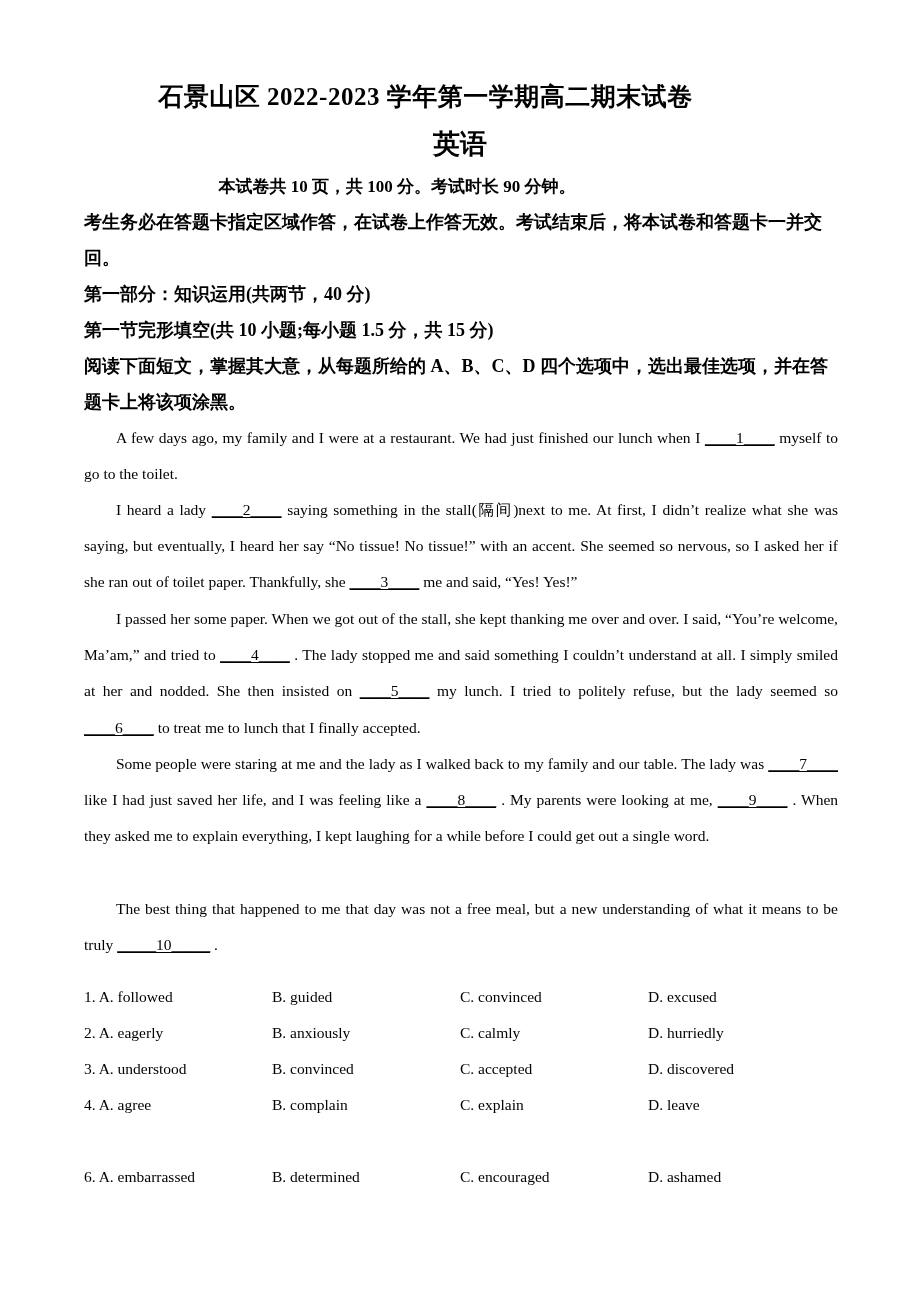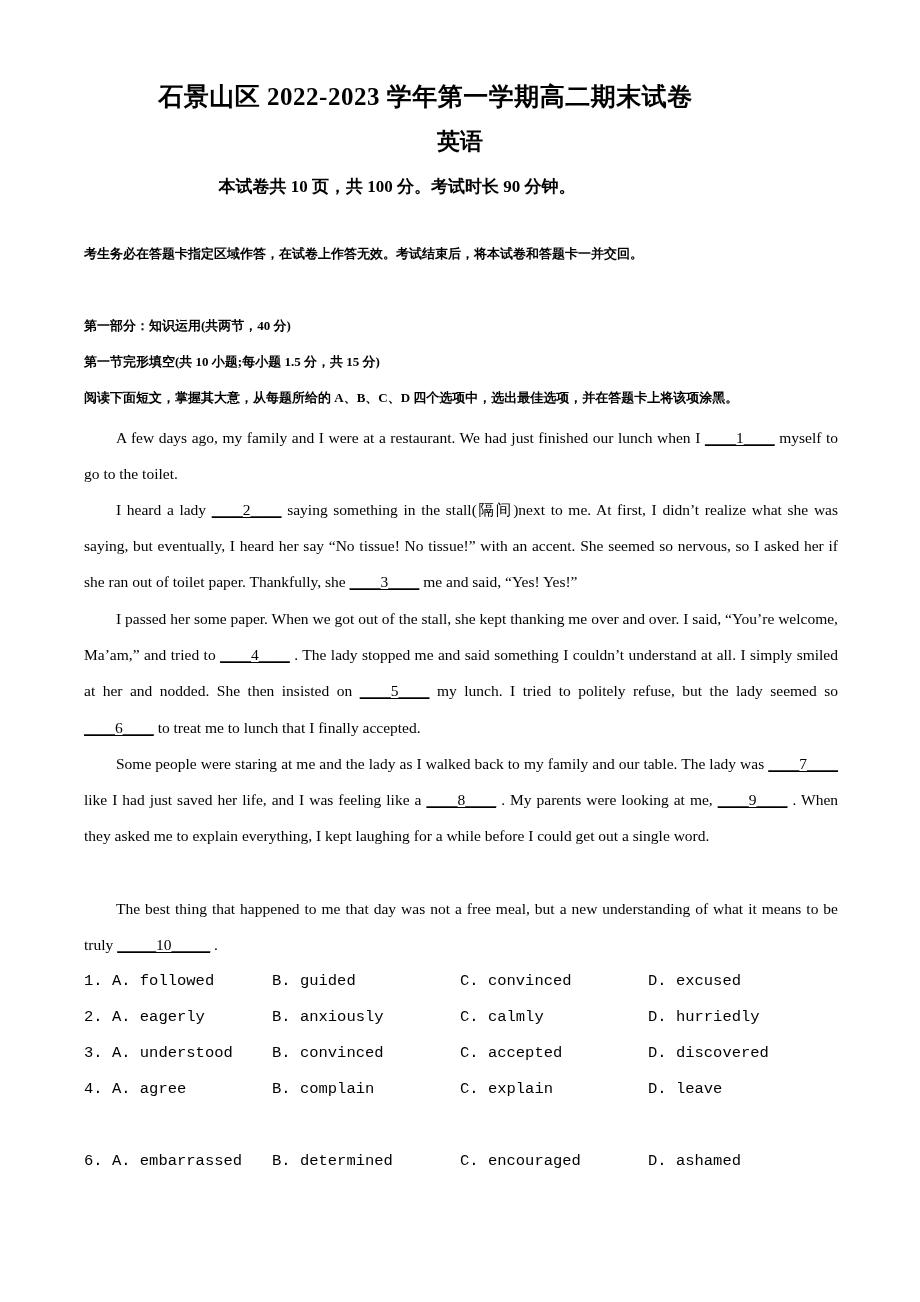--- a/index.html
+++ b/index.html
@@ -1,27 +1,27 @@
 <!DOCTYPE html>
 <html><head>
 <meta charset="utf-8">
 <style>
   html, body { margin: 0; padding: 0; background: #ffffff; }
   body { width: 920px; height: 1302px; position: relative; overflow: hidden; color: #000; }
   .page { position: absolute; left: 0; top: 0; width: 920px; height: 1302px; }
   .serif { font-family: "Liberation Serif", "DejaVu Serif", serif; }
   .title { position: absolute; left: 0; width: 851px; top: 80px; text-align: center; font-size: 25px; font-weight: bold; letter-spacing: 0.5px; }
-  .subject { position: absolute; left: 0; width: 920px; top: 126px; text-align: center; font-size: 23px; font-weight: bold; }
+  .subject { position: absolute; left: 0; width: 920px; top: 126px; text-align: center; font-size: 27px; font-weight: bold; }
   .info { position: absolute; left: 0; width: 794px; top: 175px; text-align: center; font-size: 17px; font-weight: bold; }
-  .block { position: absolute; left: 84px; width: 754px; font-size: 13px; font-weight: bold; line-height: 36px; margin-top: 32px; }
+  .block { position: absolute; left: 84px; width: 754px; font-size: 18px; font-weight: bold; line-height: 36px; }
   .para { position: absolute; left: 84px; width: 754px; font-size: 15.5px; line-height: 36.2px; text-align: justify; text-align-last: left; }
   .para .indent { display: inline-block; width: 32px; }
   .blank { display: inline-block; text-decoration: underline; text-underline-offset: 2px; white-space: pre; }
   .opt-row { position: absolute; left: 84px; width: 760px; height: 36px; font-size: 15.5px; }
-  .opt { position: absolute; top: 0; white-space: nowrap; font-family: Liberation Mono, monospace; }
+  .opt { position: absolute; top: 16px; white-space: nowrap; }
   .c0 { left: 0; } .c1 { left: 188px; } .c2 { left: 376px; } .c3 { left: 564px; }
 </style>
 </head>
 <body>
 
 <div class="page serif">
 
   <div class="title">石景山区 2022-2023 学年第一学期高二期末试卷</div>
   <div class="subject">英语</div>
   <div class="info">本试卷共 10 页，共 100 分。考试时长 90 分钟。</div>

